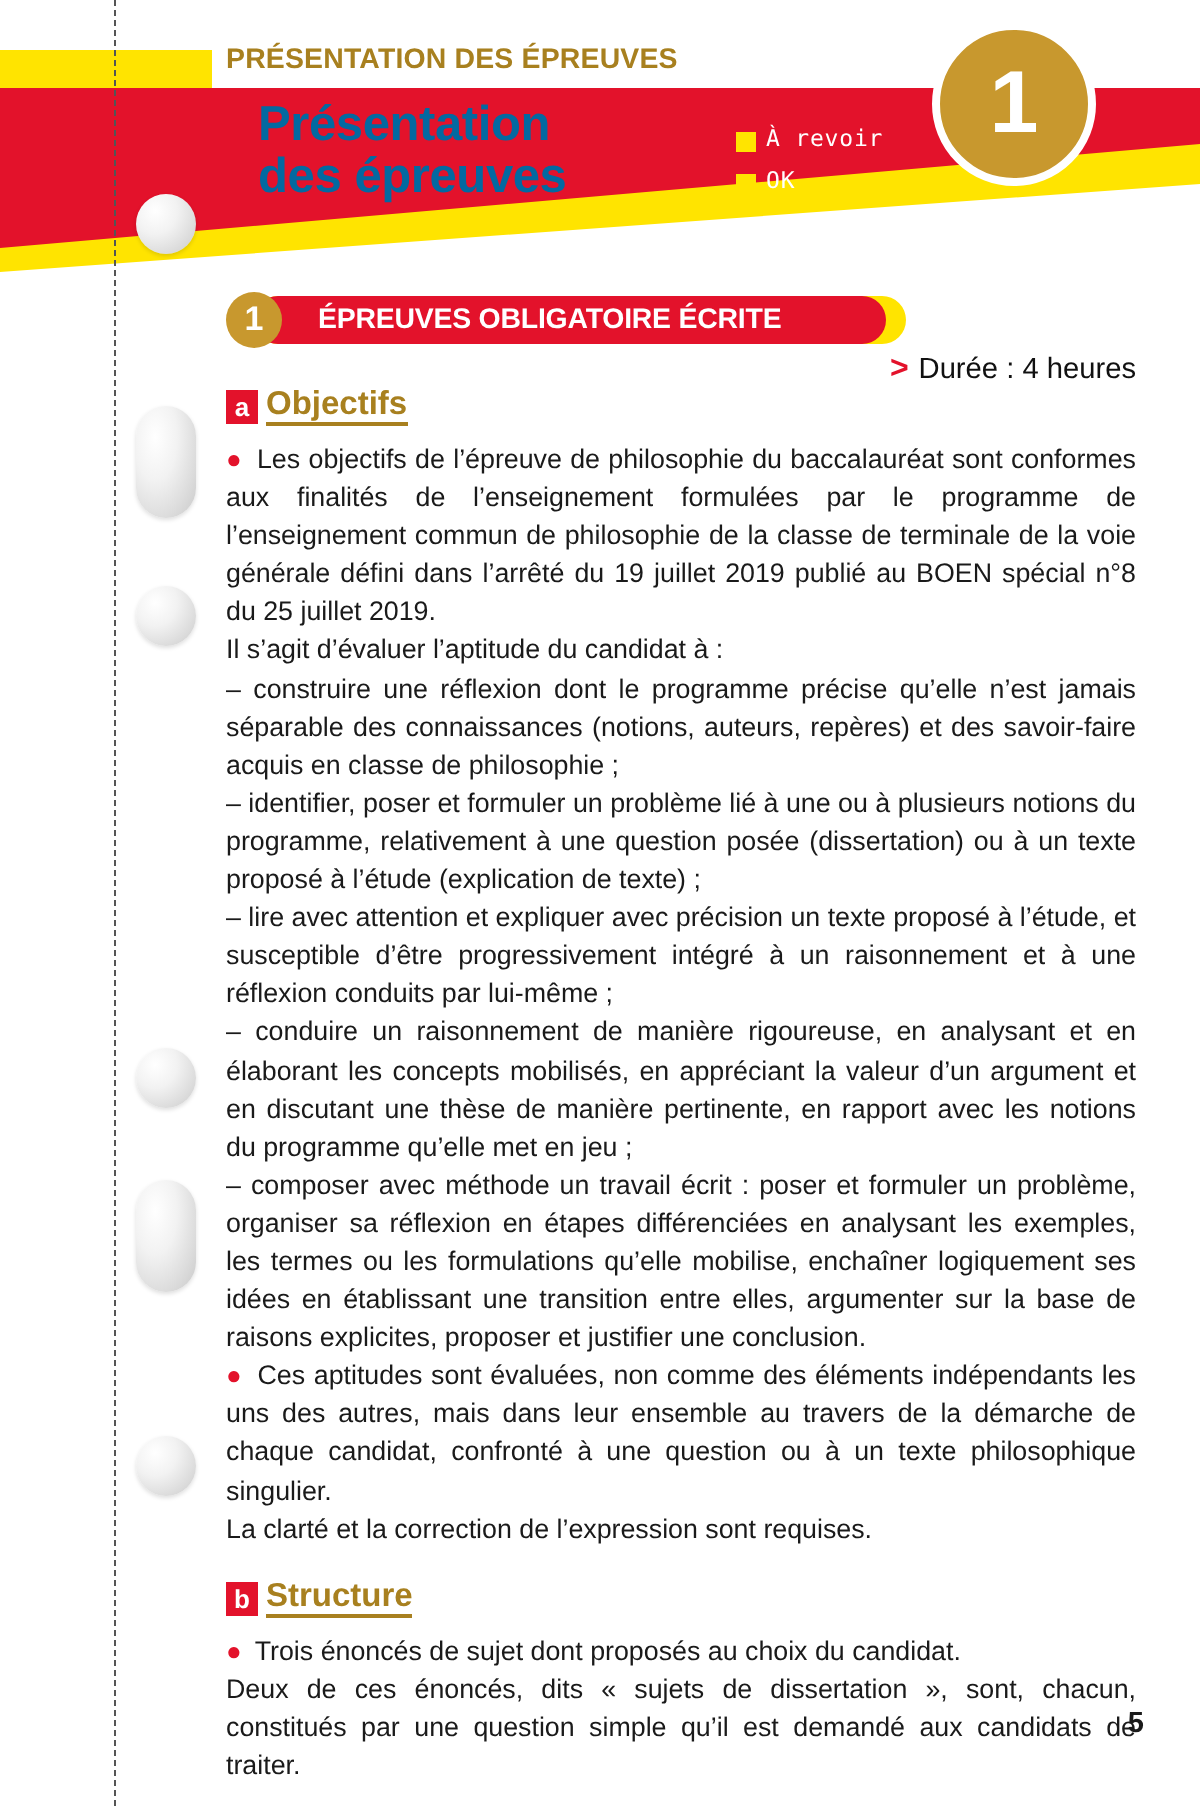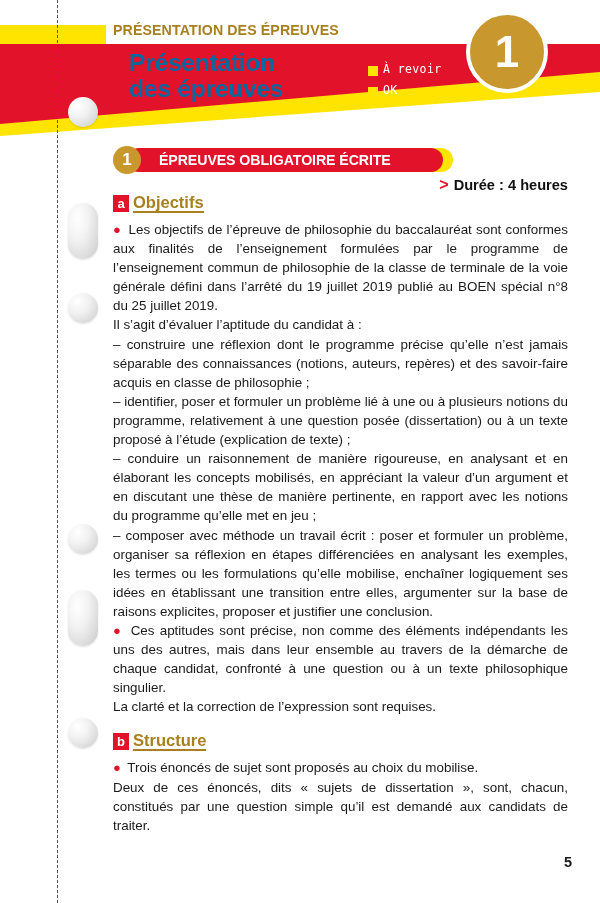--- a/index.html
+++ b/index.html
@@ -208,21 +208,21 @@
     z-index: 15;
   }
   .duration-chevron {
     color: #e3122b;
     font-size: 16px;
     font-weight: bold;
     margin-right: 5px;
   }
   .duration-text {
     font-size: 14.6px;
-    font-weight: bold;
+    font-weight: normal;
     color: #111111;
     white-space: nowrap;
   }
 
   
   .content {
     position: absolute;
     left: 113px;
     top: 194px;
     width: 455px;
@@ -350,29 +350,30 @@
 
     <div class="sub-head">
       <span class="sh-letter">a</span>
       <span class="sh-title">Objectifs</span>
     </div>
 
     <p class="body"><span class="bullet">●</span> <span>Les objectifs de l’épreuve de philosophie du baccalauréat sont conformes aux finalités de l’enseignement formulées par le programme de l’enseignement commun de philosophie de la classe de terminale de la voie générale défini dans l’arrêté du 19 juillet 2019 publié au BOEN spécial n°8 du 25 juillet 2019.</span></p>
     <p class="body"><span>Il s’agit d’évaluer l’aptitude du candidat à :</span></p>
     <p class="body"><span>– construire une réflexion dont le programme précise qu’elle n’est jamais séparable des connaissances (notions, auteurs, repères) et des savoir-faire acquis en classe de philosophie ;</span></p>
     <p class="body"><span>– identifier, poser et formuler un problème lié à une ou à plusieurs notions du programme, relativement à une question posée (dissertation) ou à un texte proposé à l’étude (explication de texte) ;</span></p>
+    <p class="body"><span>– lire avec attention et expliquer avec précision un texte proposé à l’étude, et susceptible d’être progressivement intégré à un raisonnement et à une réflexion conduits par lui-même ;</span></p>
     <p class="body"><span>– conduire un raisonnement de manière rigoureuse, en analysant et en élaborant les concepts mobilisés, en appréciant la valeur d’un argument et en discutant une thèse de manière pertinente, en rapport avec les notions du programme qu’elle met en jeu ;</span></p>
     <p class="body"><span>– composer avec méthode un travail écrit : poser et formuler un problème, organiser sa réflexion en étapes différenciées en analysant les exemples, les termes ou les formulations qu’elle mobilise, enchaîner logiquement ses idées en établissant une transition entre elles, argumenter sur la base de raisons explicites, proposer et justifier une conclusion.</span></p>
-    <p class="body gap"><span class="bullet">●</span> <span>Ces aptitudes sont précise, non comme des éléments indépendants les uns des autres, mais dans leur ensemble au travers de la démarche de chaque candidat, confronté à une question ou à un texte philosophique singulier.</span></p>
+    <p class="body gap"><span class="bullet">●</span> <span>Ces aptitudes sont évaluées, non comme des éléments indépendants les uns des autres, mais dans leur ensemble au travers de la démarche de chaque candidat, confronté à une question ou à un texte philosophique singulier.</span></p>
     <p class="body"><span>La clarté et la correction de l’expression sont requises.</span></p>
 
     <div class="sub-head spaced">
       <span class="sh-letter">b</span>
       <span class="sh-title">Structure</span>
     </div>
 
-    <p class="body"><span class="bullet">●</span> <span>Trois énoncés de sujet sont proposés au choix du mobilise.</span></p>
+    <p class="body"><span class="bullet">●</span> <span>Trois énoncés de sujet dont proposés au choix du candidat.</span></p>
     <p class="body"><span>Deux de ces énoncés, dits « sujets de dissertation », sont, chacun, constitués par une question simple qu’il est demandé aux candidats de traiter.</span></p>
   </div>
 
   <div class="page-num">5</div>
 
 </div>
 
 </body></html>

